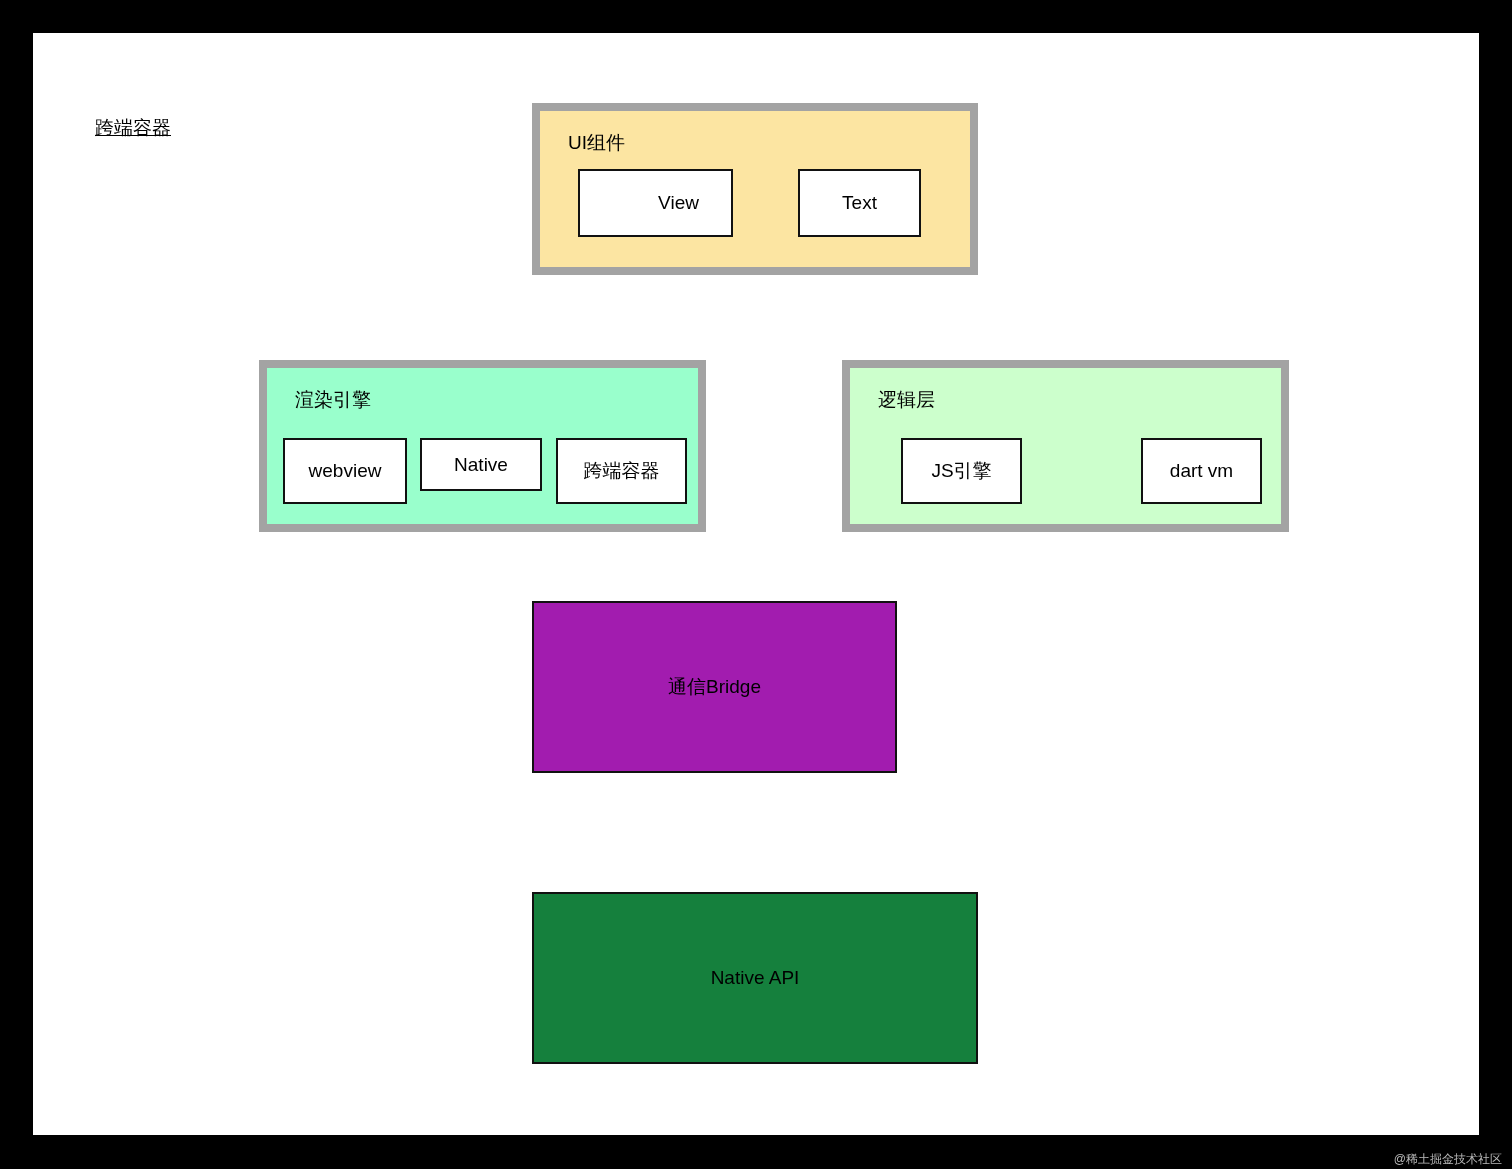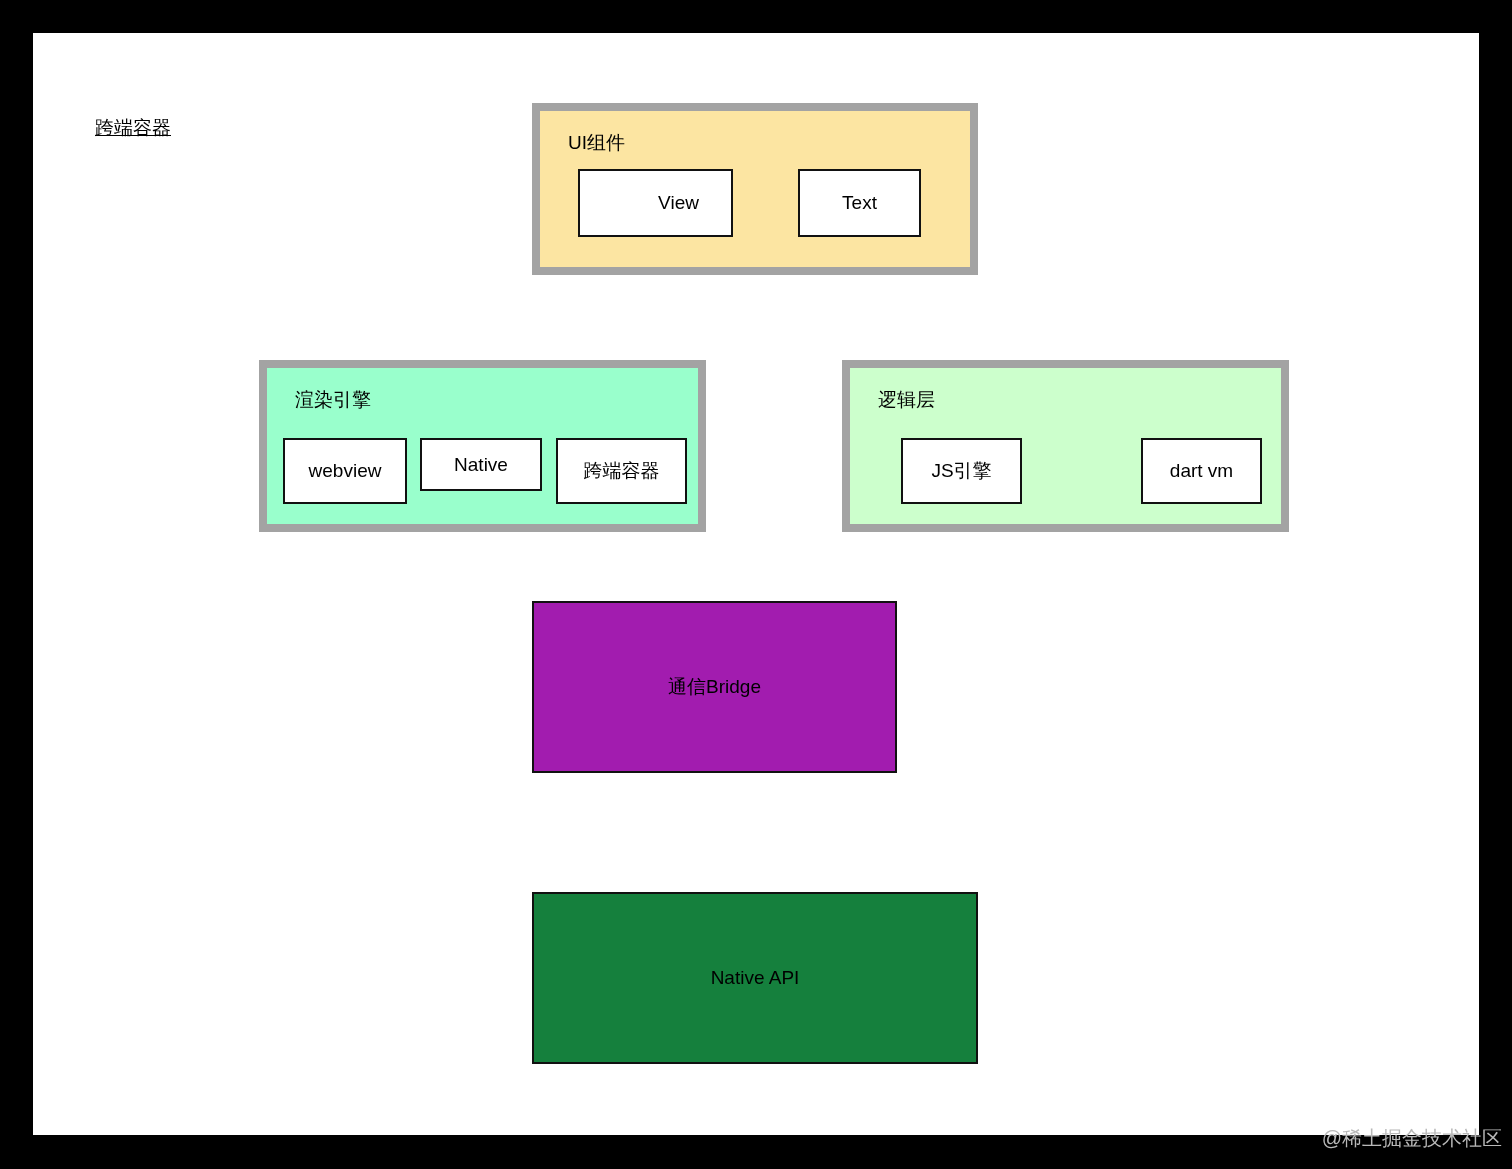--- a/index.html
+++ b/index.html
@@ -134,22 +134,22 @@
     left: 499px;
     top: 859px;
     width: 446px;
     height: 172px;
     background: #15803d;
   }
 
   #watermark {
     position: absolute;
     right: 10px;
-    bottom: 17px;
-    font-size: 20px;
+    bottom: 1px;
+    font-size: 12px;
     color: #b8b8b8;
     white-space: nowrap;
     z-index: 6;
   }
 </style>
 </head>
 <body>
 
 <div id="frame-outline"></div>
 

